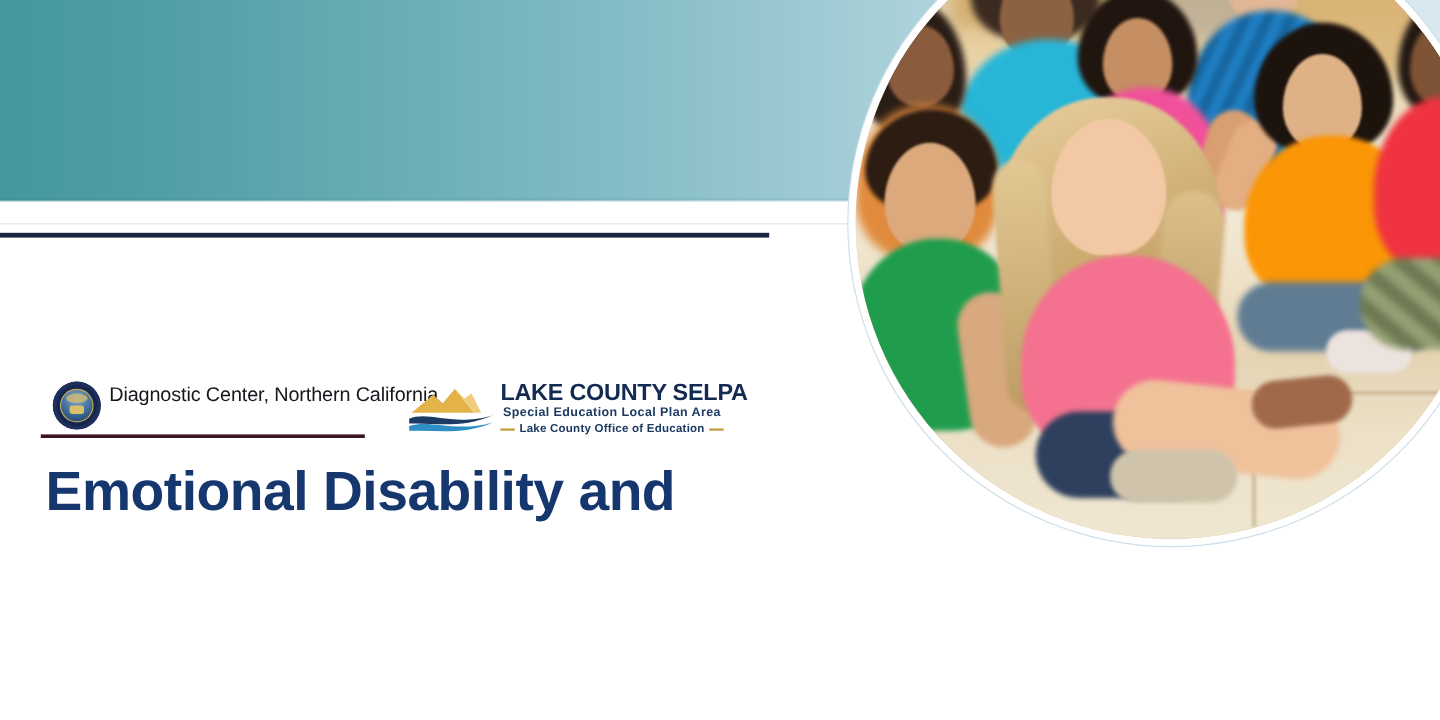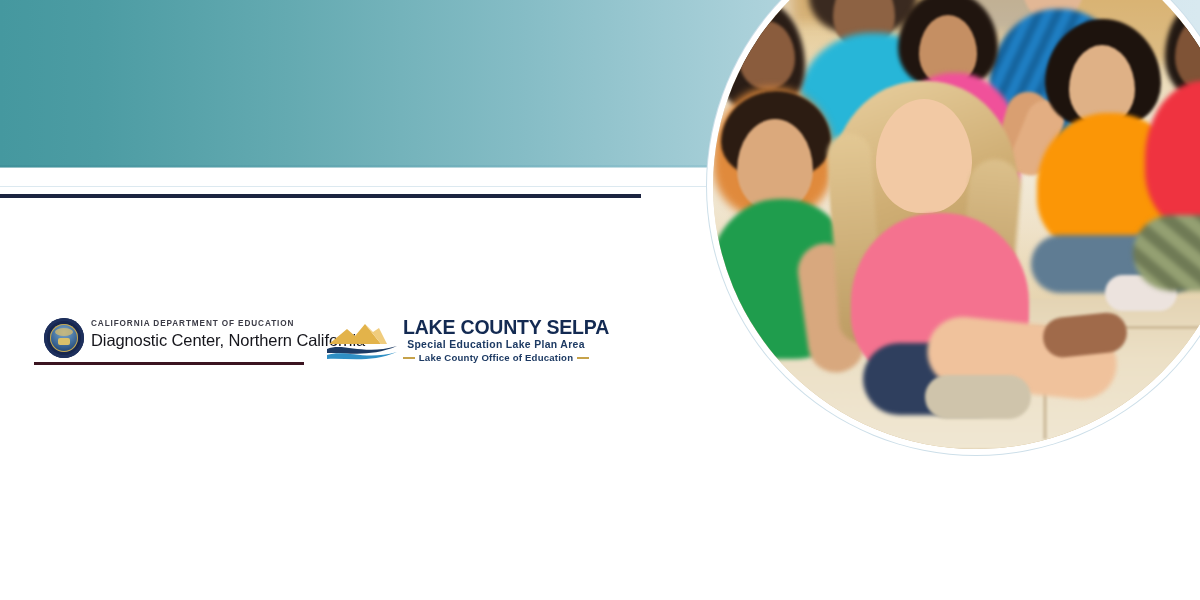--- a/index.html
+++ b/index.html
@@ -210,21 +210,21 @@
     left: 0px;
     top: 46px;
     width: 270px;
     height: 3px;
     background: #3b1420;
   }
 
   
   .selpa-logo {
     position: absolute;
-    left: 325px;
+    left: 339px;
     top: 316px;
     width: 265px;
     height: 52px;
   }
   .selpa-mark {
     position: absolute;
     left: 0;
     top: 6px;
     width: 76px;
     height: 42px;
@@ -362,42 +362,42 @@
   </div>
 
   <div class="cde-logo">
     <div class="cde-seal">
       <div class="cde-seal-inner">
         <div class="cde-seal-gold"></div>
         <div class="cde-seal-bear"></div>
       </div>
     </div>
     <div class="cde-text">
-      <div class="cde-kicker">CALIFORNIA DEPARTMENT OF EDUCATION</div>
       <div class="cde-name">Diagnostic Center, Northern California</div>
     </div>
     <div class="cde-underline"></div>
   </div>
 
   <div class="selpa-logo">
     <div class="selpa-mark">
       <svg width="76" height="42" viewBox="0 0 76 42" xmlns="http://www.w3.org/2000/svg">
         <path d="M4 22 L22 7 L30 14 L40 2 L56 22 Z" fill="#e3b34a"></path>
         <path d="M40 2 L48 10 L54 6 L62 22 L56 22 Z" fill="#f0cc7d"></path>
         <path d="M2 27 C18 20, 38 34, 72 24 C44 36, 22 30, 2 31 Z" fill="#1d3a63"></path>
         <path d="M2 33 C20 27, 40 39, 72 30 C46 41, 24 36, 2 37 Z" fill="#2f8fc4"></path>
       </svg>
     </div>
     <div class="selpa-text">
       <div class="selpa-title">LAKE COUNTY SELPA</div>
-      <div class="selpa-sub1">Special Education Lake Plan Area</div>
+      <div class="selpa-sub1">Special Education Local Plan Area</div>
       <div class="selpa-sub2row">
         <span class="selpa-dash"></span>
         <span class="selpa-sub2">Lake County Office of Education</span>
         <span class="selpa-dash"></span>
       </div>
     </div>
   </div>
 
   <div class="banner-title">
+    <span class="line">Emotional Disability and</span>
   </div>
 
 </div>
 
 </body></html>

